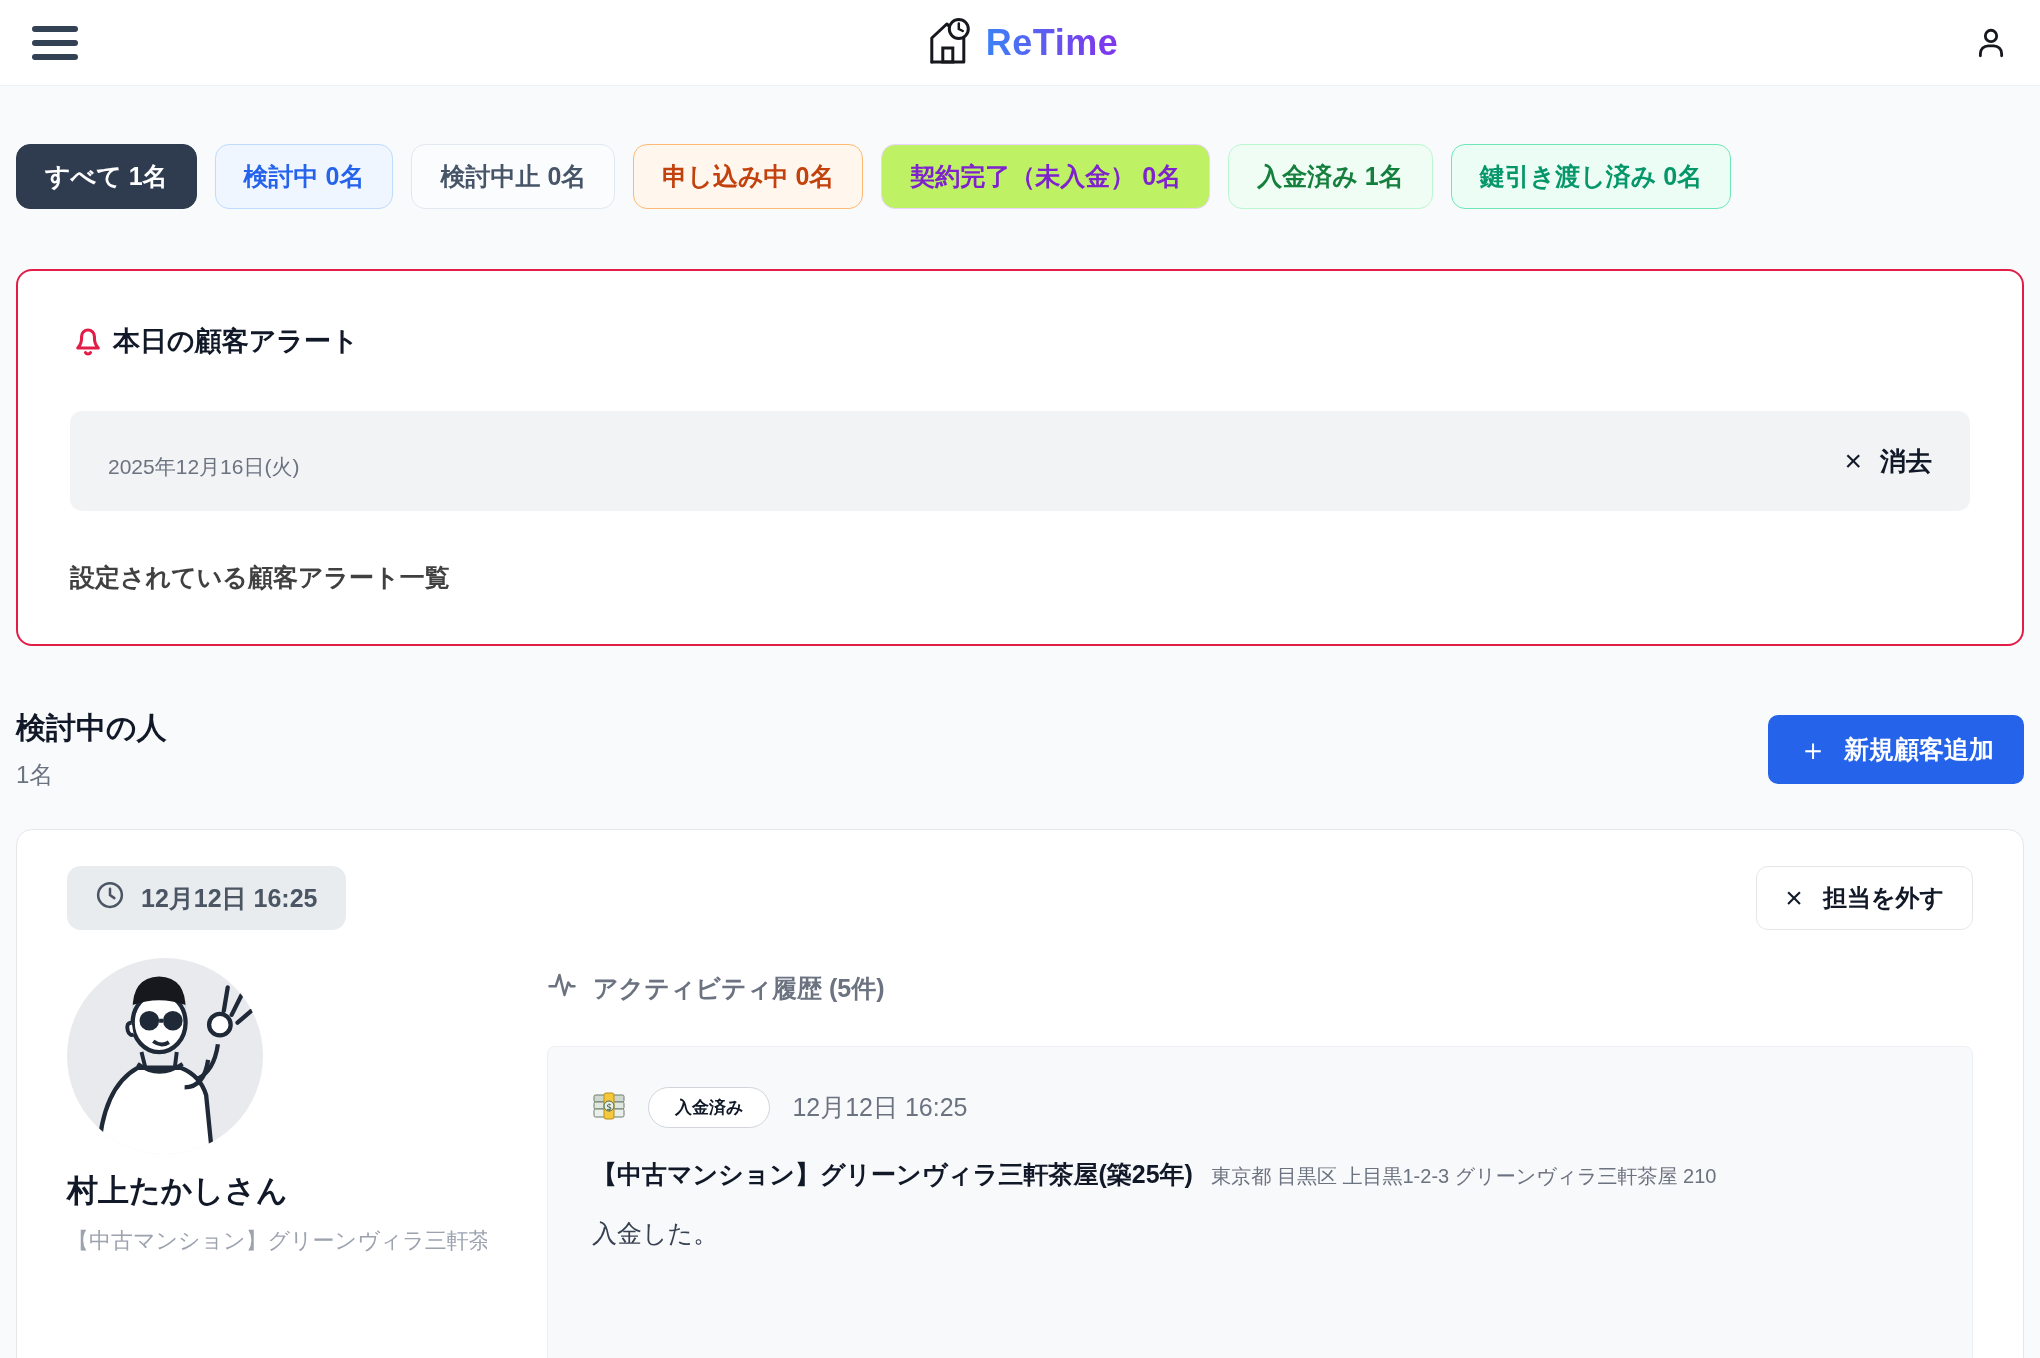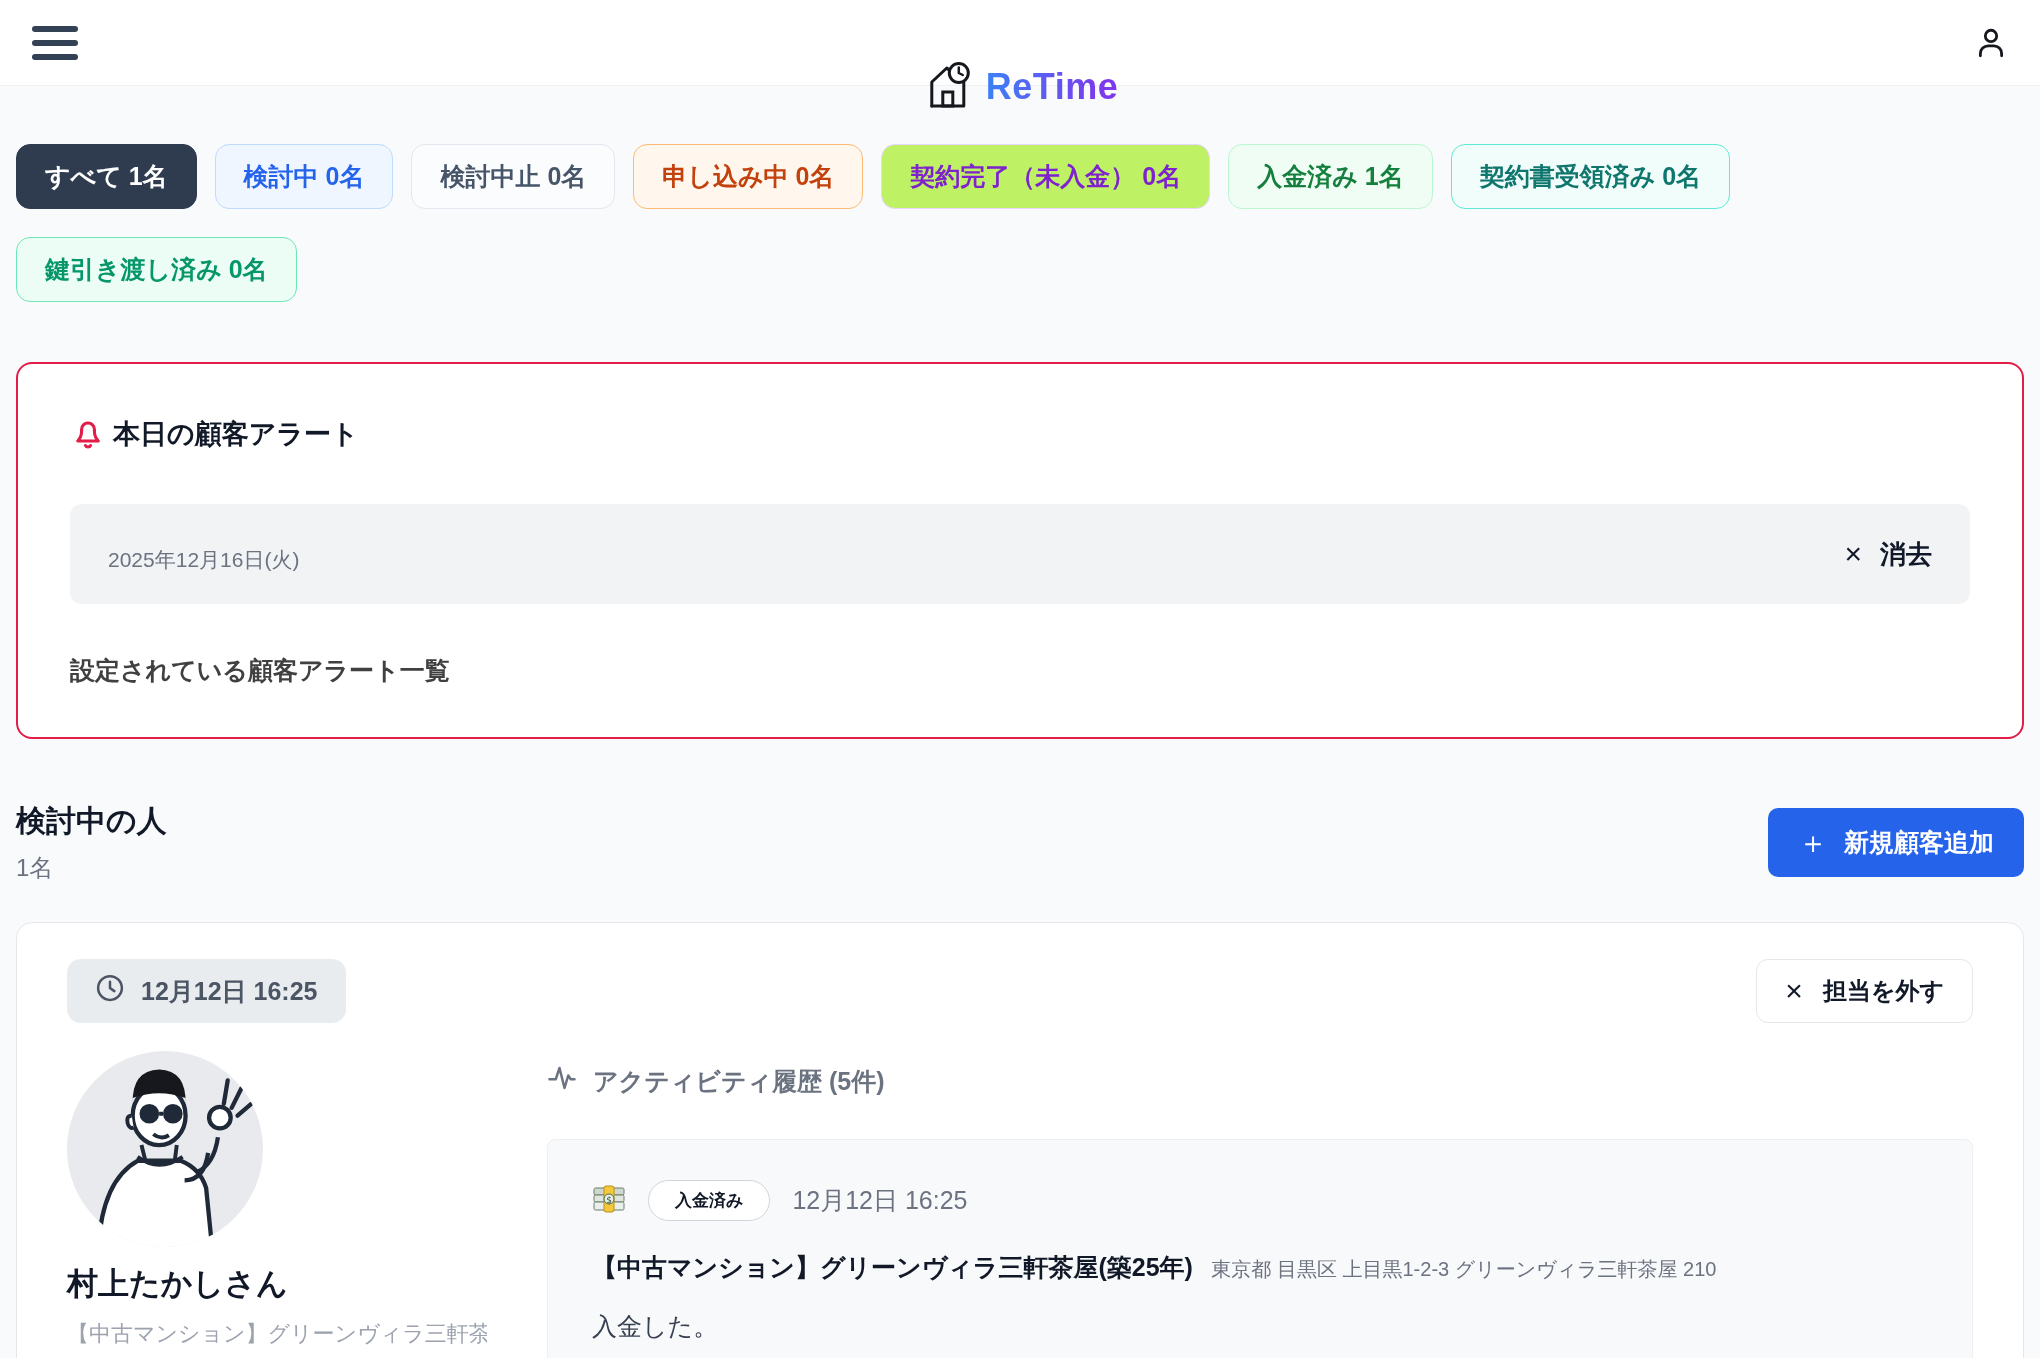--- a/index.html
+++ b/index.html
@@ -10,21 +10,21 @@
   }
 
   
   .header {
     height:86px; background:#ffffff; border-bottom:1px solid #f0f1f3;
     display:flex; align-items:center; justify-content:space-between;
     padding:0 32px; position:relative;
   }
   .hamburger { width:46px; height:34px; display:flex; flex-direction:column; justify-content:space-between; cursor:pointer; }
   .hamburger span { display:block; height:6px; border-radius:3px; background:#334155; }
-  .logo { position:absolute; left:50%; top:50%; transform:translate(-50%,-50%); display:flex; align-items:center; gap:12px;margin-top:44px; }
+  .logo { position:absolute; left:50%; top:50%; transform:translate(-50%,-50%); display:flex; align-items:center; gap:12px; }
   .logo-text {
     font-size:36px; font-weight:800; letter-spacing:0.5px;
     background:linear-gradient(90deg,#3b82f6 0%,#7c3aed 85%);
     -webkit-background-clip:text; background-clip:text; color:transparent;
   }
   .icon-btn { background:none; border:none; cursor:pointer; display:flex; align-items:center; }
 
   
   .filters { padding:58px 16px 0 16px; display:flex; flex-wrap:wrap; gap:28px 18px; }
   .chip {
@@ -145,21 +145,20 @@
   </button>
 </header>
 
 <div class="filters">
   <button class="chip chip-all">すべて 1名</button>
   <button class="chip chip-blue">検討中 0名</button>
   <button class="chip chip-gray">検討中止 0名</button>
   <button class="chip chip-orange">申し込み中 0名</button>
   <button class="chip chip-purple">契約完了（未入金） 0名</button>
   <button class="chip chip-green">入金済み 1名</button>
-  <button class="chip chip-teal">契約書受領済み 0名</button>
   <button class="chip chip-emerald">鍵引き渡し済み 0名</button>
 </div>
 
 <section class="alert-panel">
   <div class="alert-head">
     <span>
       <svg width="36" height="36" viewBox="0 0 28 28" fill="none">
         <path d="M6 21 h16 c-2.5 -2.5 -3 -4.5 -3 -7.5 v-1.5 a5 5 0 0 0 -10 0 v1.5 c0 3 -0.5 5 -3 7.5 z" stroke="#e11d48" stroke-width="2.4" stroke-linecap="round" stroke-linejoin="round"></path>
         <path d="M12 24.5 a2.3 2.3 0 0 0 4 0" stroke="#e11d48" stroke-width="2.4" stroke-linecap="round"></path>
       </svg>

